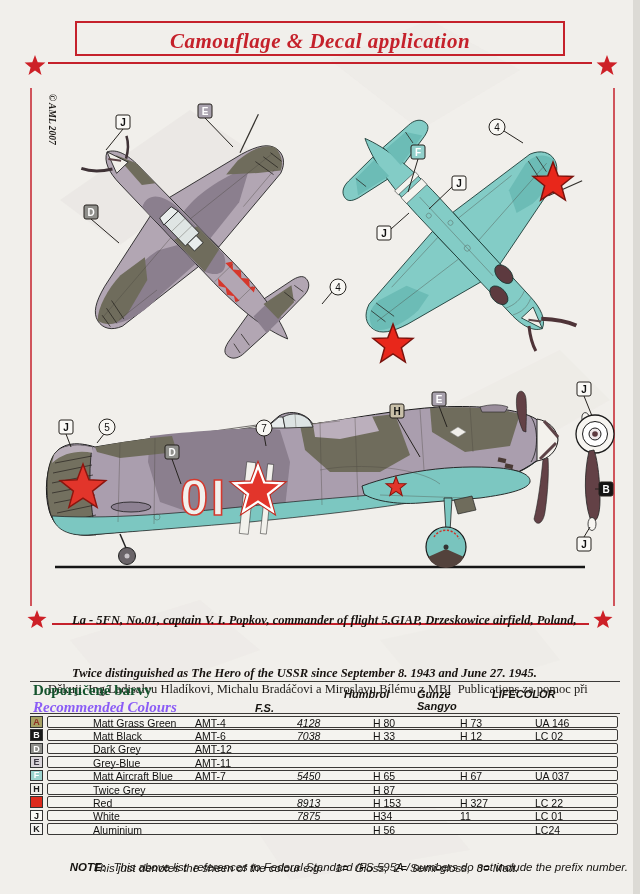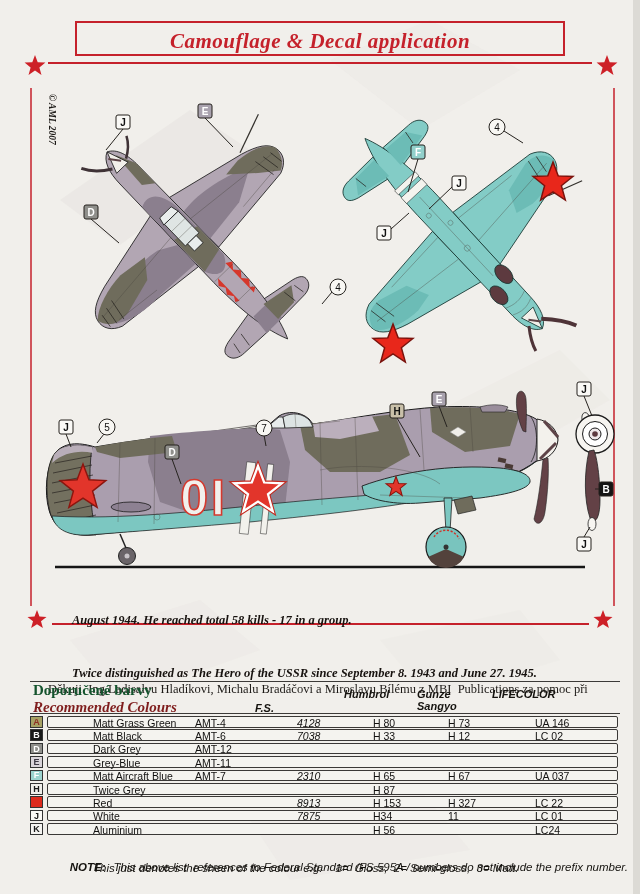--- a/index.html
+++ b/index.html
@@ -18,31 +18,31 @@
   .caption{left:72px;top:577px;width:540px;font:700 italic 12.5px "Liberation Serif",serif;
            color:#17120f;line-height:17.5px;white-space:pre-wrap;}
 
   
   .ack{left:48px;top:639px;width:560px;font:400 12.5px "Liberation Serif",serif;color:#1d1a17;
        line-height:20px;white-space:pre-wrap;}
 
   
   .tbl-line{position:absolute;left:30px;width:590px;border-top:1.6px solid #3c3a38;z-index:2;}
   .t-title-cz{left:33px;top:682px;font:700 15px "Liberation Serif",serif;color:#14532d;}
-  .t-title-en{left:33px;top:699px;font:700 italic 15px "Liberation Serif",serif;color:#7f1d1d;text-decoration:underline;}
+  .t-title-en{left:33px;top:699px;font:700 italic 15px "Liberation Serif",serif;color:#8b5cf6;text-decoration:underline;}
   .t-col{font:700 italic 11px "Liberation Sans",sans-serif;color:#15130f;}
   .t-row{position:absolute;left:0;top:0;width:640px;height:14px;z-index:2;}
   .t-swatch{position:absolute;left:30px;top:0;width:13px;height:11.5px;border:1px solid #333;
             font:700 9px "Liberation Sans",sans-serif;display:flex;align-items:center;justify-content:center;}
   .t-box{position:absolute;left:47px;top:0;width:571px;height:11.5px;border:1px solid #3a3836;
          border-radius:2px;background:#f4f3ef;}
   .t-cell{position:absolute;top:0.5px;font:400 10.5px "Liberation Sans",sans-serif;color:#121110;
           white-space:nowrap;padding-left:40px;}
   .c-name{left:53px;} .c-amt{left:155px;} .c-fs{left:257px;font-style:italic;} .c-hum{left:333px;}
-  .c-gun{left:408px;} .c-lif{left:495px;}
+  .c-gun{left:420px;} .c-lif{left:495px;}
 
   
   .note1{left:57px;top:849px;font:italic 11.5px "Liberation Sans",sans-serif;color:#15130f;white-space:pre-wrap;}
   .note2{left:93px;top:862px;font:italic 11.5px "Liberation Sans",sans-serif;color:#15130f;white-space:pre-wrap;}
   .note-label{font-weight:700;padding-right:8px;}
 
   
   .ldr{stroke:#26231f;stroke-width:1;fill:none;}
   .lb rect{stroke:#24211d;stroke-width:1;}
   .lb text{font:700 10px "Liberation Sans",sans-serif;text-anchor:middle;}
@@ -386,21 +386,21 @@
         <rect x="-7" y="-7" width="14" height="14" rx="2"></rect>
         <text y="3.5">J</text>
       </g>
 </svg>
 
   <div class="txt title-box">
     <span>Camouflage &amp; Decal application</span>
   </div>
 
   <div class="txt caption">
-    <div>August 1944. He reached total 58 kills - 17 in a group.</div>
+    <div>La - 5FN, No.01, captain V. I. Popkov, commander of flight 5.GIAP, Drzeskowice airfield, Poland,</div>
     <div>Twice distinguished as The Hero of the USSR since September 8. 1943 and June 27. 1945.</div>
   </div>
 
   <div class="txt ack">
     <div>Děkuji  Ing.Ladisalvu Hladíkovi, Michalu Bradáčovi a Miroslavu Bílému z MBI  Publications za pomoc při</div>
     <div>vzniku tohoto obtiskového aršíku.</div>
   </div>
 
   <div class="tbl-line" style="top:681px"></div>
   <div class="txt t-title-cz">Doporučené barvy</div>
@@ -460,21 +460,21 @@
       <span class="t-cell c-gun"></span>
       <span class="t-cell c-lif"></span>
   </div>
   <div class="t-row" style="top:769.6px">
     <span class="t-swatch" style="background: rgb(156, 211, 207); color: rgb(255, 255, 255);">
         <span>F</span>
       </span>
       <span class="t-box"></span>
     <span class="t-cell c-name">Matt Aircraft Blue</span>
       <span class="t-cell c-amt">AMT-7</span>
-      <span class="t-cell c-fs">2310</span>
+      <span class="t-cell c-fs">5450</span>
       <span class="t-cell c-hum">H 65</span>
       <span class="t-cell c-gun">H 67</span>
       <span class="t-cell c-lif">UA 037</span>
   </div>
   <div class="t-row" style="top:783px">
     <span class="t-swatch" style="background: rgb(239, 238, 234); color: rgb(26, 26, 26);">
         <span>H</span>
       </span>
       <span class="t-box"></span>
     <span class="t-cell c-name">Twice Grey</span>

